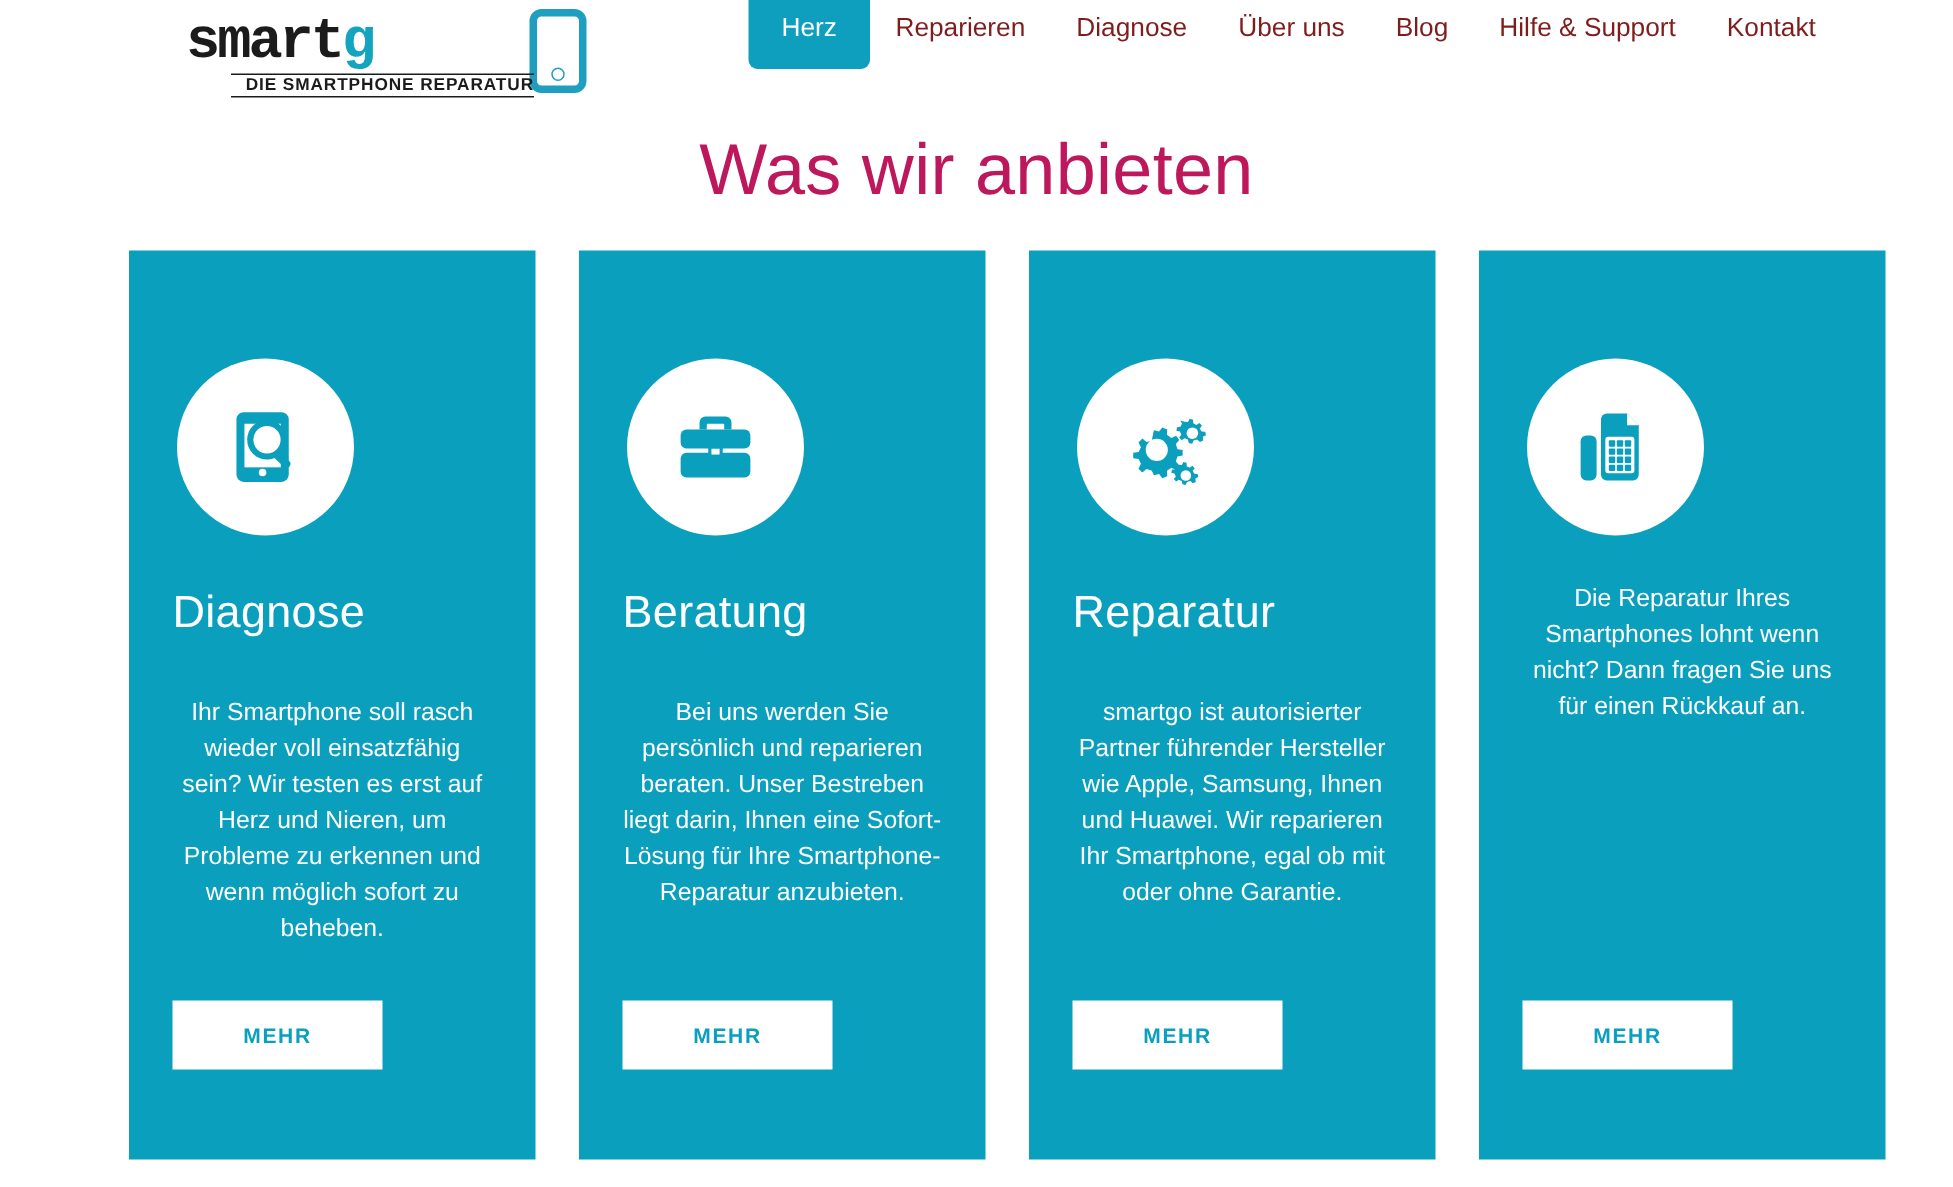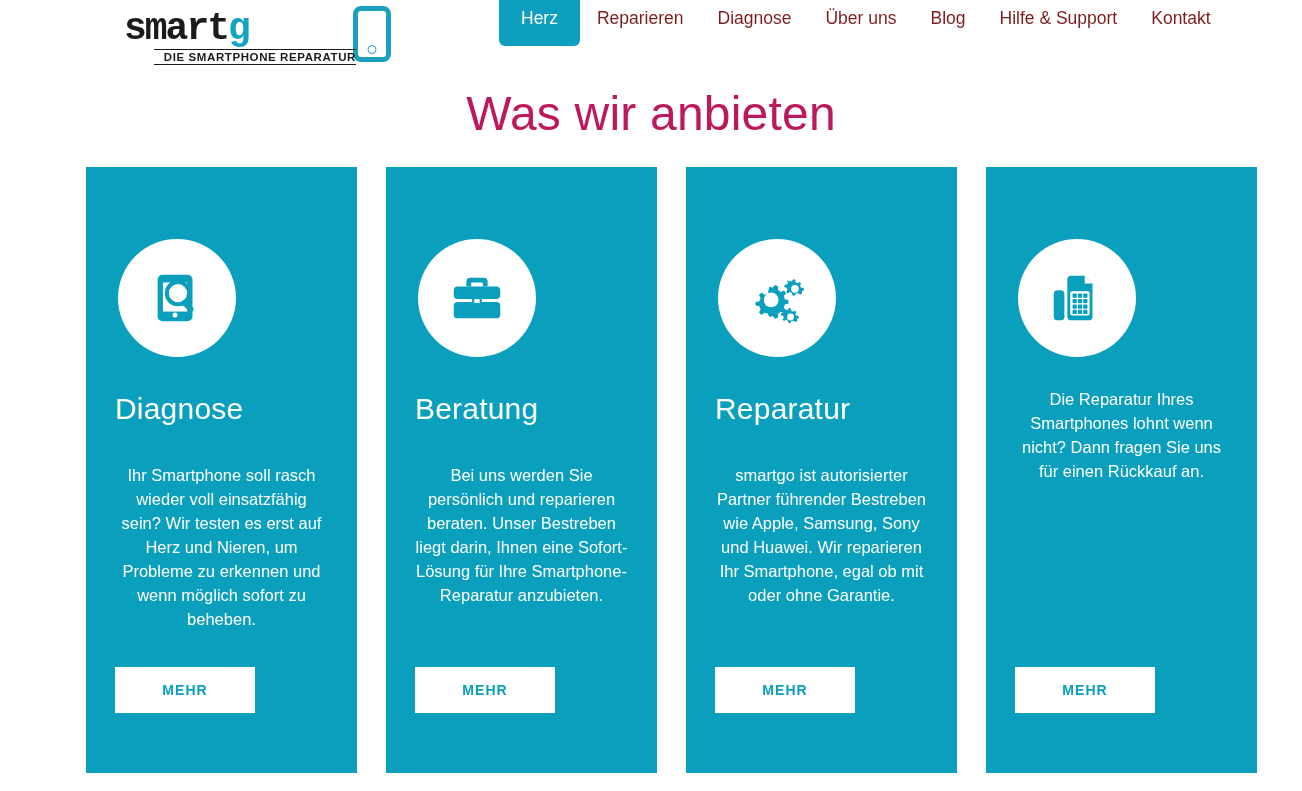--- a/index.html
+++ b/index.html
@@ -235,21 +235,21 @@
           <path d="M24 20.5l3.6.9 2.2-2.9 3.4 1.4-.2 3.7 3 2.2 3.3-1.6 2.2 3-2.4 2.8 1.1 3.5 3.6.6v3.8l-3.6.6-1.1 3.5 2.4 2.8-2.2 3-3.3-1.6-3 2.2.2 3.7-3.4 1.4-2.2-2.9-3.6.9-1.5-3.4-3.6-.9-2.8 2.4-2.7-2.7 1.7-3.3-1.6-3.3-3.7-.5v-3.8l3.7-.5 1.6-3.3-1.7-3.3 2.7-2.7 2.8 2.4 3.6-.9z"></path>
           <circle cx="26" cy="34" r="7.6" fill="#ffffff"></circle>
           <path d="M45 14.6l2.5.2 1.1-2.2 2.4.6.1 2.5 2.2 1.2 2-1.5 1.8 1.8-1.5 2 1.2 2.2 2.5.1.6 2.4-2.2 1.1.2 2.5-2.2 1-1.9-1.6-2.5.6-.9 2.3-2.4-.5-.6-2.4-2.3-1-2 1.4-1.7-1.8 1.5-1.9-1-2.3-2.4-.5.4-2.4 2.4-.3 1.1-2.2-1.3-2.1z"></path>
           <circle cx="50.5" cy="22.5" r="4" fill="#ffffff"></circle>
           <path d="M41 44.2l2.3.2 1-2 2.2.5.1 2.3 2 1.1 1.9-1.4 1.6 1.7-1.4 1.8 1.1 2 2.3.1.5 2.2-2 1 .2 2.3-2 .9-1.7-1.5-2.3.6-.9 2.1-2.2-.5-.5-2.2-2.1-.9-1.8 1.3-1.6-1.7 1.4-1.7-.9-2.1-2.2-.5.4-2.2 2.2-.3 1-2-1.2-1.9z"></path>
           <circle cx="46" cy="51.6" r="3.6" fill="#ffffff"></circle>
         </g>
       </svg>
     </div>
     <div class="card-title">Reparatur</div>
-    <div class="card-body">smartgo ist autorisierter Partner führender Bestreben wie Apple, Samsung, Sony und Huawei. Wir reparieren Ihr Smartphone, egal ob mit oder ohne Garantie.</div>
+    <div class="card-body">smartgo ist autorisierter Partner führender Hersteller wie Apple, Samsung, Ihnen und Huawei. Wir reparieren Ihr Smartphone, egal ob mit oder ohne Garantie.</div>
     <button class="card-btn">MEHR</button>
   </div>
 
   <div class="card">
     <div class="card-icon-wrap">
       <svg width="62" height="62" viewBox="0 0 64 64" aria-hidden="true">
         <g fill="#0a9fbd">
           <rect x="8" y="24" width="11" height="31" rx="4"></rect>
           <path d="M26 9h14l8 8v34a4 4 0 0 1-4 4H26a4 4 0 0 1-4-4V13a4 4 0 0 1 4-4z"></path>
           <path d="M40 9l8 8h-8z" fill="#ffffff"></path>

